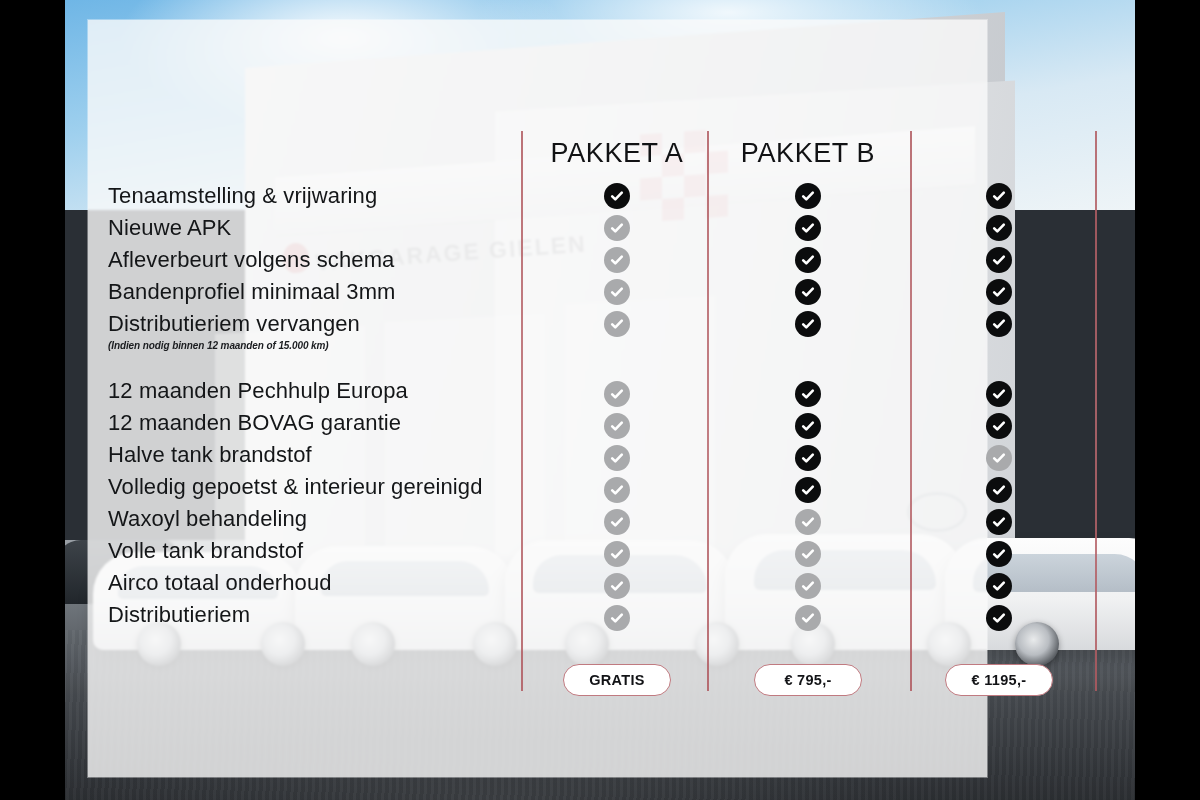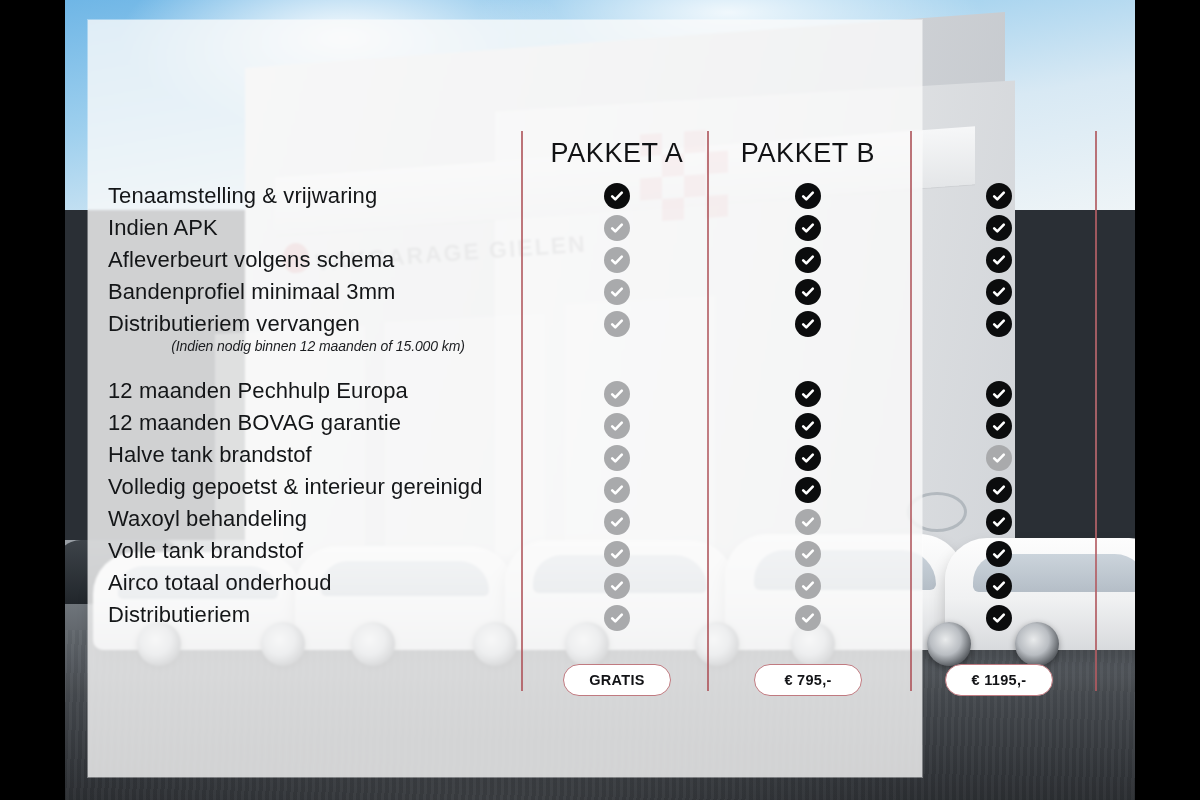--- a/index.html
+++ b/index.html
@@ -155,21 +155,21 @@
     width: 54px; height: 34px;
     border-radius: 50%;
     border: 3px solid rgba(150,158,166,.55);
   }
 
   
   #content-card {
     position: absolute;
     left: 88px;
     top: 20px;
-    width: 834px;
+    width: 899px;
     height: 757px;
     background: rgba(250,250,250,.80);
     backdrop-filter: blur(1px);
     box-shadow: 0 0 0 1px rgba(255,255,255,.35);
   }
 
   
   .col-header {
     position: absolute;
     top: 118px;
@@ -211,29 +211,28 @@
     display: flex;
     align-items: center;
   }
   .feature-label {
     font-size: 22px;
     color: #141618;
     letter-spacing: .1px;
     white-space: nowrap;
   }
   .feature-note {
-    font-size: 14px;
+    font-size: 10px;
     font-style: italic;
-    font-weight: normal;
+    font-weight: bold;
     color: #1b1d20;
     letter-spacing: -0.1px;
     margin-top: -3px;
     height: 18px;
     line-height: 18px;
-    text-align: center;
   }
   .group-gap { height: 20px; }
 
   
   .check-col {
     position: absolute;
     top: 160px;
     width: 186px;
   }
   #col-a { left: 436px; }
@@ -342,21 +341,21 @@
     <div class="divider" id="div-1"></div>
     <div class="divider" id="div-2"></div>
     <div class="divider" id="div-3"></div>
     <div class="divider" id="div-4"></div>
 
     <div id="feature-list">
       <div class="feature-row">
           <span class="feature-label">Tenaamstelling &amp; vrijwaring</span>
         </div>
       <div class="feature-row">
-          <span class="feature-label">Indien APK</span>
+          <span class="feature-label">Nieuwe APK</span>
         </div>
       <div class="feature-row">
           <span class="feature-label">Afleverbeurt volgens schema</span>
         </div>
       <div class="feature-row">
           <span class="feature-label">Bandenprofiel minimaal 3mm</span>
         </div>
       <div class="feature-row">
           <span class="feature-label">Distributieriem vervangen</span>
         </div>

